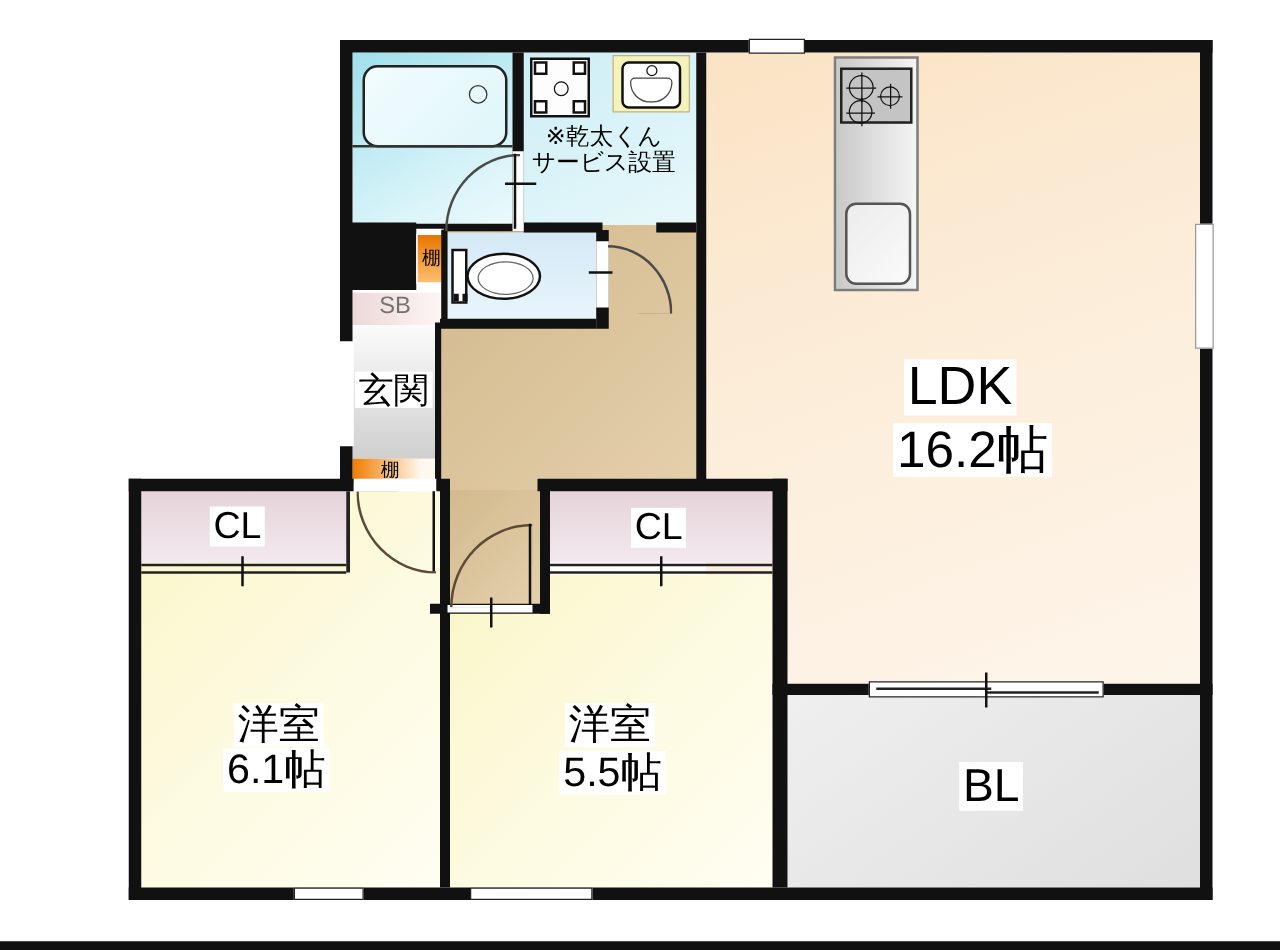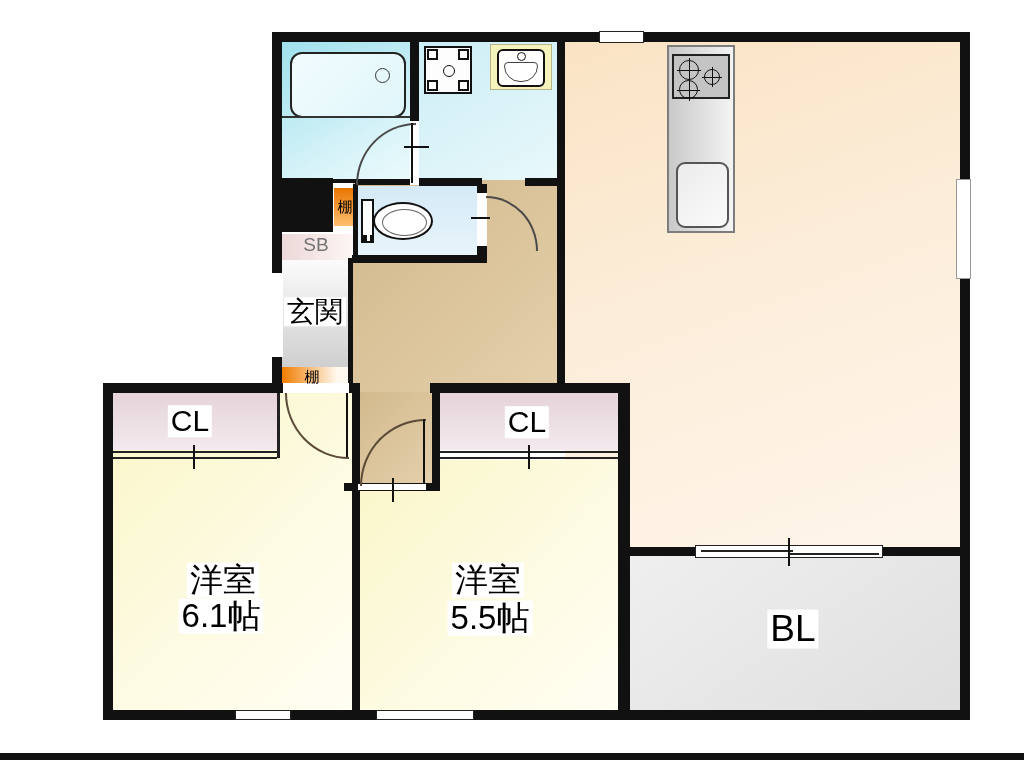--- a/index.html
+++ b/index.html
@@ -169,21 +169,27 @@
   <div class="winframe" style="left:956px;top:179px;width:15px;height:100px;border-color:#999;"></div>
   <div class="winframe" style="left:235px;top:710px;width:56px;height:10px;"></div>
   <div class="winframe" style="left:376px;top:710px;width:98px;height:10px;"></div>
 
   <div class="winframe" style="left:695px;top:545px;width:188px;height:13px;">
     <div class="abs" style="left:5px;top:4px;width:92px;height:2px;background:#222;"></div>
     <div class="abs" style="left:93px;top:7px;width:90px;height:2px;background:#222;"></div>
   </div>
   <div class="tick" style="left:788px;top:538px;width:2px;height:28px;"></div>
 
-
+  <div class="lbl nobg" style="left:483px;top:120px;transform:translate(-50%,-50%);font-size:19px;line-height:21px;">
+    <div>※乾太くん</div>
+    <div>サービス設置</div>
+  </div>
+
+  <div class="lbl" style="left:768px;top:310px;font-size:43px;">LDK</div>
+  <div class="lbl" style="left:778px;top:360px;font-size:41px;">16.2帖</div>
 
   <div class="lbl" style="left:223px;top:580px;font-size:33px;">洋室</div>
   <div class="lbl" style="left:221px;top:616px;font-size:33px;">6.1帖</div>
 
   <div class="lbl" style="left:488px;top:580px;font-size:33px;">洋室</div>
   <div class="lbl" style="left:490px;top:618px;font-size:33px;">5.5帖</div>
 
   <div class="lbl" style="left:190px;top:421px;font-size:30px;">CL</div>
   <div class="lbl" style="left:527px;top:422px;font-size:30px;">CL</div>
 

